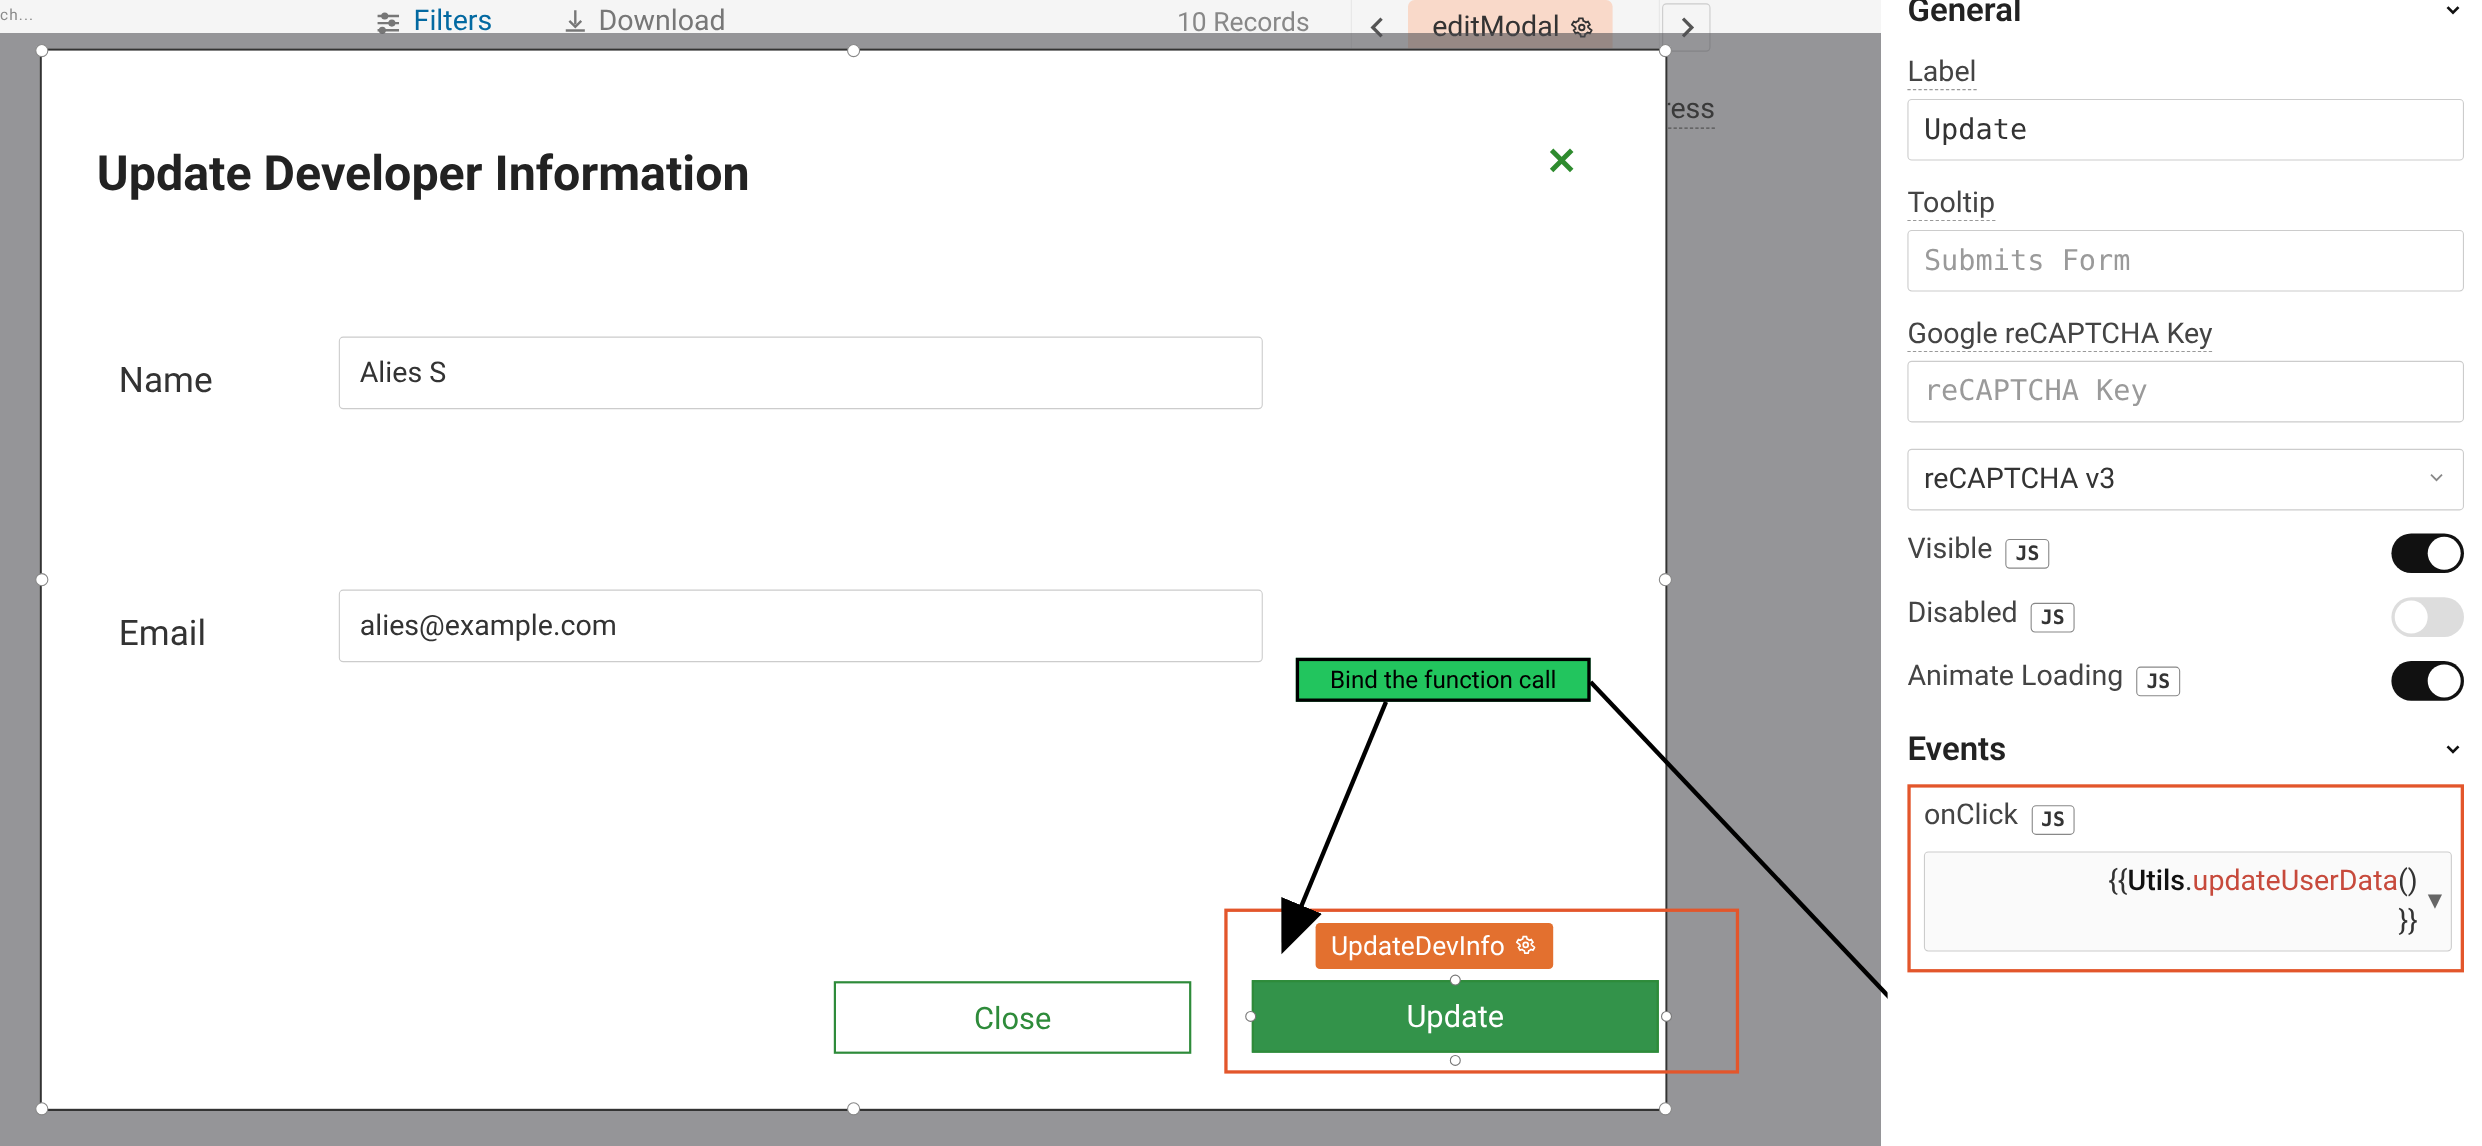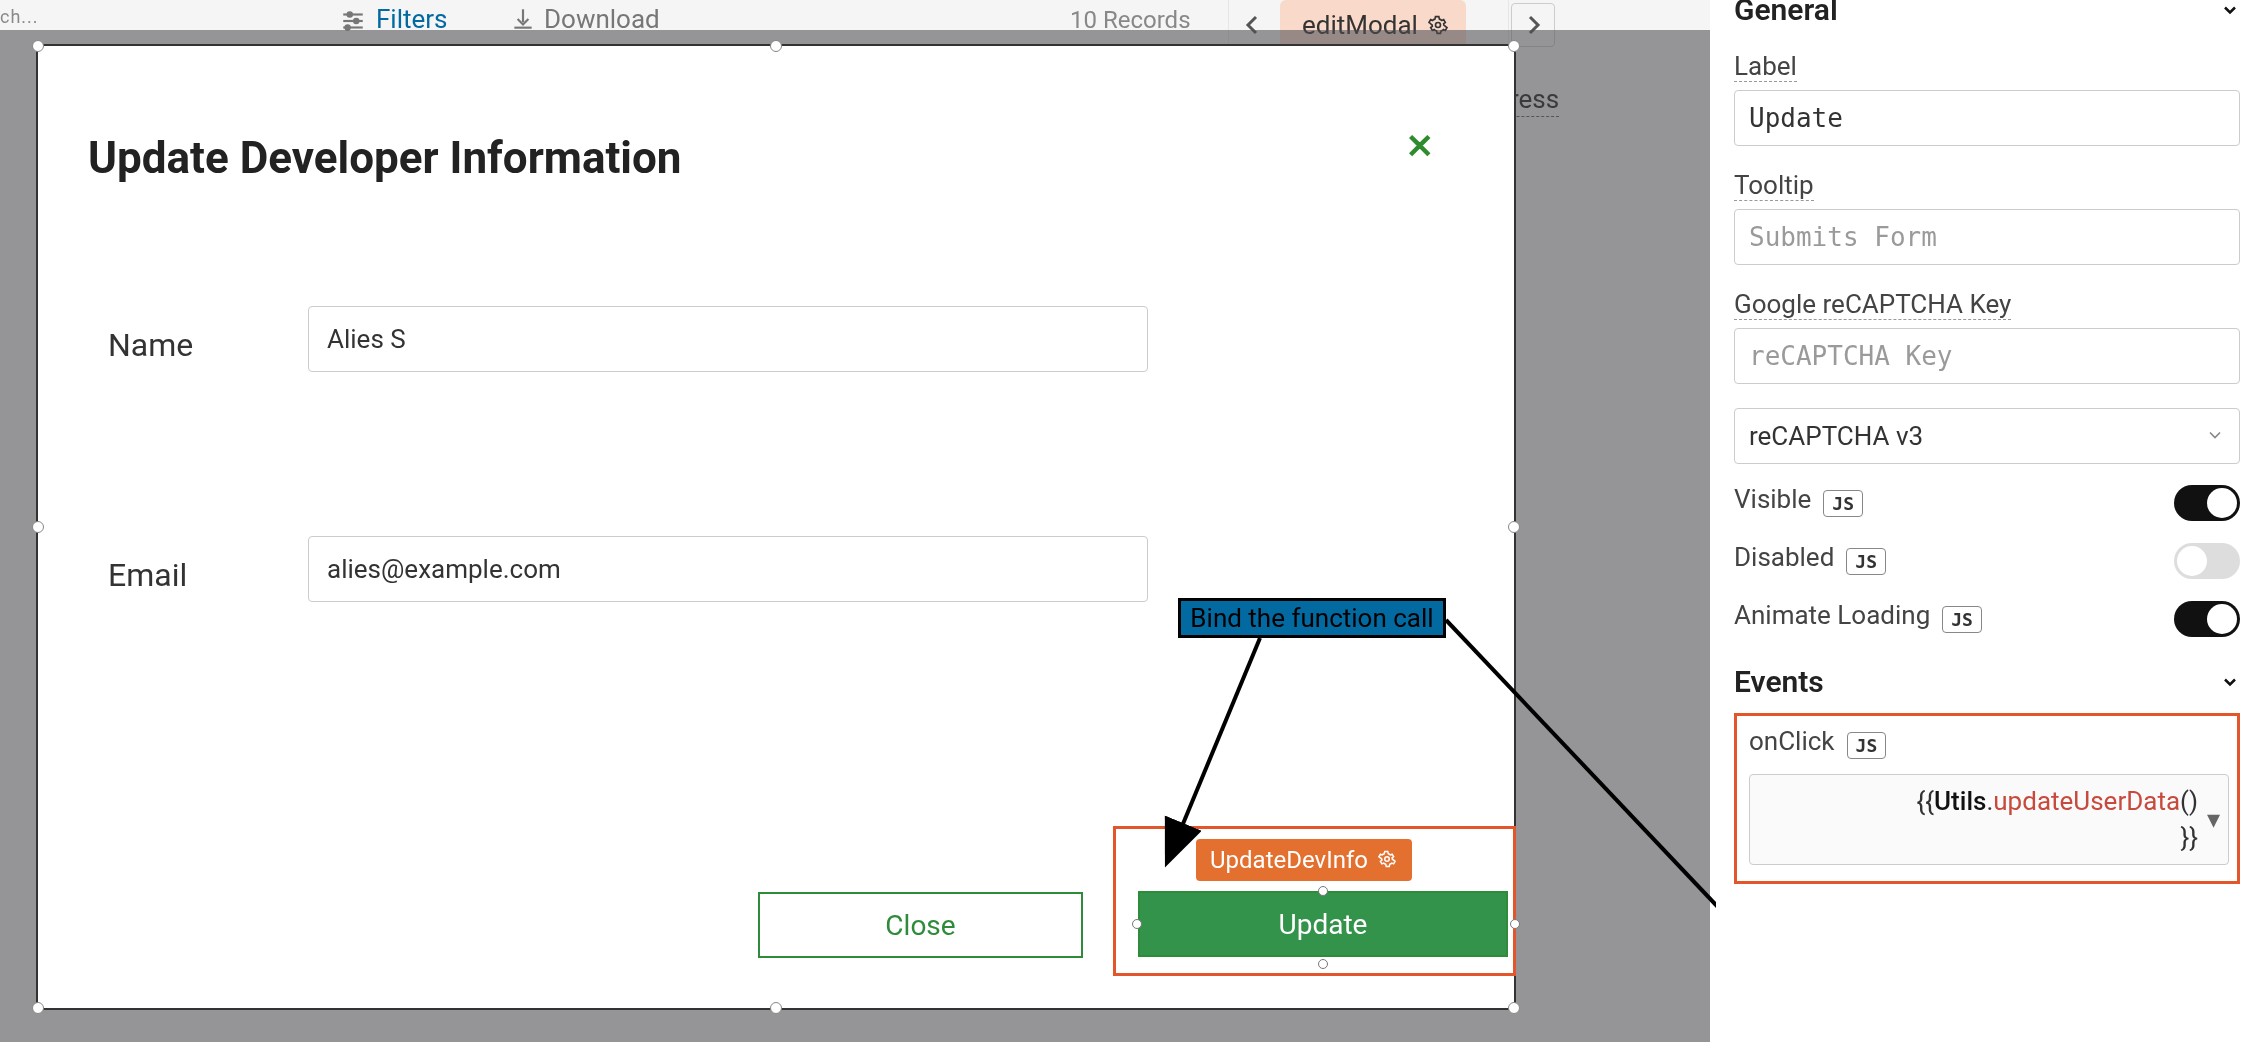--- a/index.html
+++ b/index.html
@@ -13,21 +13,21 @@
   }
   .dim-overlay {
     position:absolute; left:0; top:30px; width:1710px; height:1012px;
     background:rgba(80,80,85,0.58);
   }
   
   .bg-toolbar {
     position:absolute; left:0; top:0; width:1710px; height:40px;
     display:flex; align-items:center; color:#7a7a7a; font-size:24px;
   }
-  .bg-toolbar .srch { position:absolute; left:0; top:6px; font-size:18px; color:#8a8a8a; letter-spacing:1px; }
+  .bg-toolbar .srch { position:absolute; left:0; top:6px; font-size:14px; color:#8a8a8a; letter-spacing:1px; }
   .bg-filters { position:absolute; left:340px; top:4px; display:flex; align-items:flex-end; gap:10px; color:#0369a1; font-size:26px; }
   .bg-download { position:absolute; left:510px; top:4px; display:flex; align-items:center; gap:8px; color:#777; font-size:26px; }
   .filter-icon, .dl-icon { width:26px; height:26px; display:inline-flex; }
   .bg-records { position:absolute; left:1070px; top:6px; color:#888; font-size:24px; }
 
   
   .pager-left, .pager-right {
     position:absolute; top:0; width:48px; height:50px;
     display:flex; align-items:center; justify-content:center;
     border-left:1px solid rgba(0,0,0,0.06);
@@ -68,21 +68,21 @@
     font-size:26px; color:#333; background:#fff;
   }
 
   
   .btn-close {
     position:absolute; left:720px; top:846px; width:325px; height:66px;
     border:2px solid #2e8b3a; background:#fff; color:#2e8b3a;
     font-size:28px; display:flex; align-items:center; justify-content:center;
   }
   .update-wrap {
-    position:absolute; left:1075px; top:780px; width:403px; height:150px;
+    position:absolute; left:1075px; top:780px; width:468px; height:150px;
     border:3px solid #e3562b;
   }
   .widget-tag-update {
     position:absolute; left:80px; top:10px; height:42px;
     background:#e3702f; color:#fff; padding:0 14px;
     display:flex; align-items:center; gap:10px; font-size:24px; border-radius:4px;
   }
   .btn-update {
     position:absolute; left:22px; top:62px; width:370px; height:66px;
     background:#33934a; color:#fff; font-size:28px;
@@ -95,22 +95,22 @@
   .h-tl{left:-6px;top:-6px}.h-tr{right:-6px;top:-6px}.h-bl{left:-6px;bottom:-6px}.h-br{right:-6px;bottom:-6px}
   .h-tm{left:50%;top:-6px;margin-left:-6px}.h-bm{left:50%;bottom:-6px;margin-left:-6px}
   .h-ml{left:-6px;top:50%;margin-top:-6px}.h-mr{right:-6px;top:50%;margin-top:-6px}
 
   
   .uh { position:absolute; width:10px; height:10px; background:#fff; border:1px solid #777; border-radius:50%; }
 
   
   .anno-box {
     position:absolute; left:1178px; top:598px; width:268px; height:40px;
-    border:3px solid #000; background:#0369a1; display:flex; align-items:center; justify-content:center;
-    font-size:26px; color:#000;
+    border:3px solid #000; background:#22c55e; display:flex; align-items:center; justify-content:center;
+    font-size:22px; color:#000;
   }
   svg.arrows { position:absolute; left:0; top:0; pointer-events:none; }
 
   
   .col-progress {
     position:absolute; left:1472px; top:84px; color:#3a3a3a; font-size:26px;
     border-bottom:1px dashed #555; padding-bottom:2px;
   }
 
   

